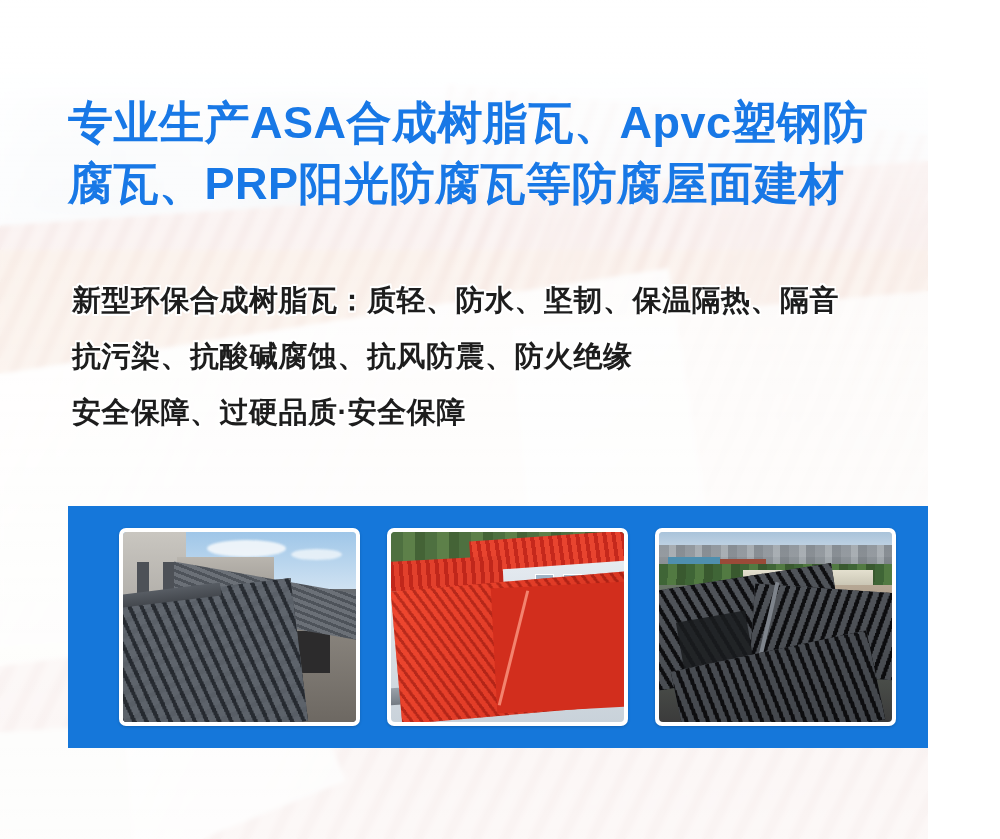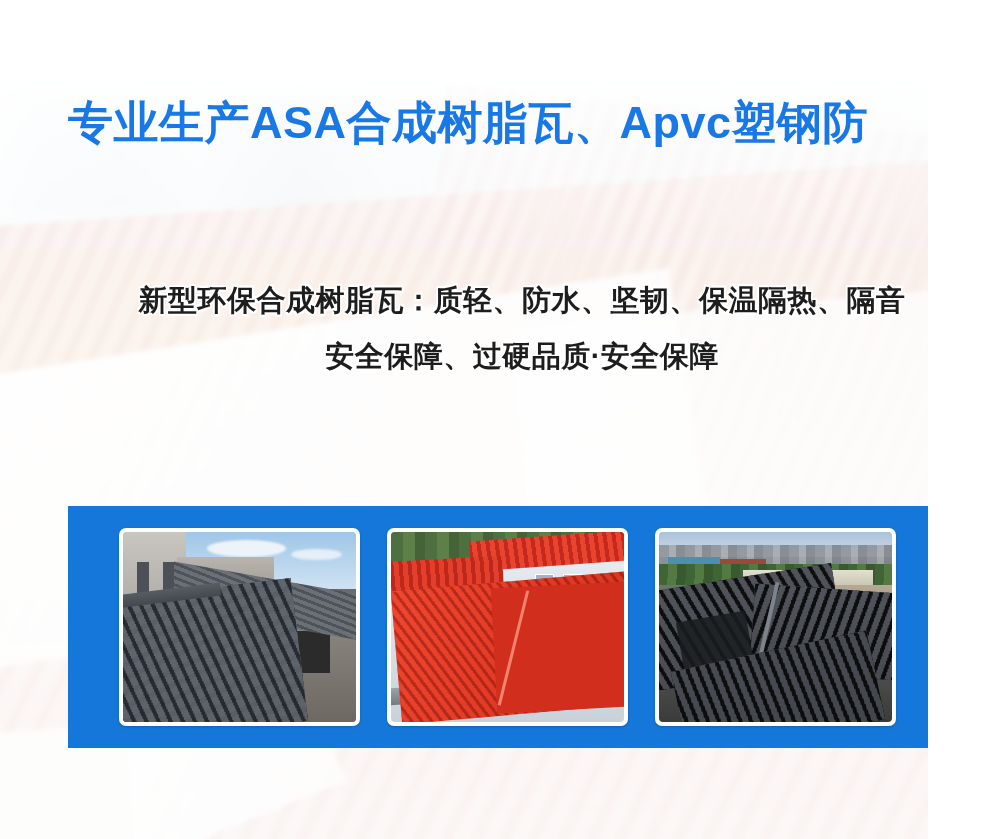--- a/index.html
+++ b/index.html
@@ -168,21 +168,21 @@
     font-weight: bold;
     line-height: 56px;
     letter-spacing: .5px;
     white-space: nowrap;
     text-shadow:
       -1.6px -1.6px 0 #fff,  1.6px -1.6px 0 #fff,
       -1.6px  1.6px 0 #fff,  1.6px  1.6px 0 #fff,
       -1.6px 0 0 #fff, 1.6px 0 0 #fff,
        0 -1.6px 0 #fff, 0 1.6px 0 #fff;
   }
-  .subhead .sub-line { display: block; text-align: center; }
+  .subhead .sub-line { display: block; }
 
   
   .gallery {
     position: absolute;
     left: 68px;
     top: 506px;
     width: 879px;
     height: 242px;
     background: #1577DA;
     display: flex;
@@ -327,24 +327,26 @@
     <div class="bg-gutter"></div>
     <div class="bg-wall-bottomleft"></div>
     <div class="bg-blur"></div>
     <div class="bg-veil"></div>
   </div>
 
   <div class="content">
 
     <div class="headline">
       <span class="hl-line">专业生产ASA合成树脂瓦、Apvc塑钢防</span>
+      <span class="hl-line">腐瓦、PRP阳光防腐瓦等防腐屋面建材</span>
     </div>
 
     <div class="subhead">
       <span class="sub-line">新型环保合成树脂瓦：质轻、防水、坚韧、保温隔热、隔音</span>
+      <span class="sub-line">抗污染、抗酸碱腐蚀、抗风防震、防火绝缘</span>
       <span class="sub-line">安全保障、过硬品质·安全保障</span>
     </div>
 
     <div class="gallery">
 
       <div class="photo">
         <div class="photo-inner p1">
           <div class="sky"></div>
             <div class="cloud1"></div>
             <div class="cloud2"></div>

